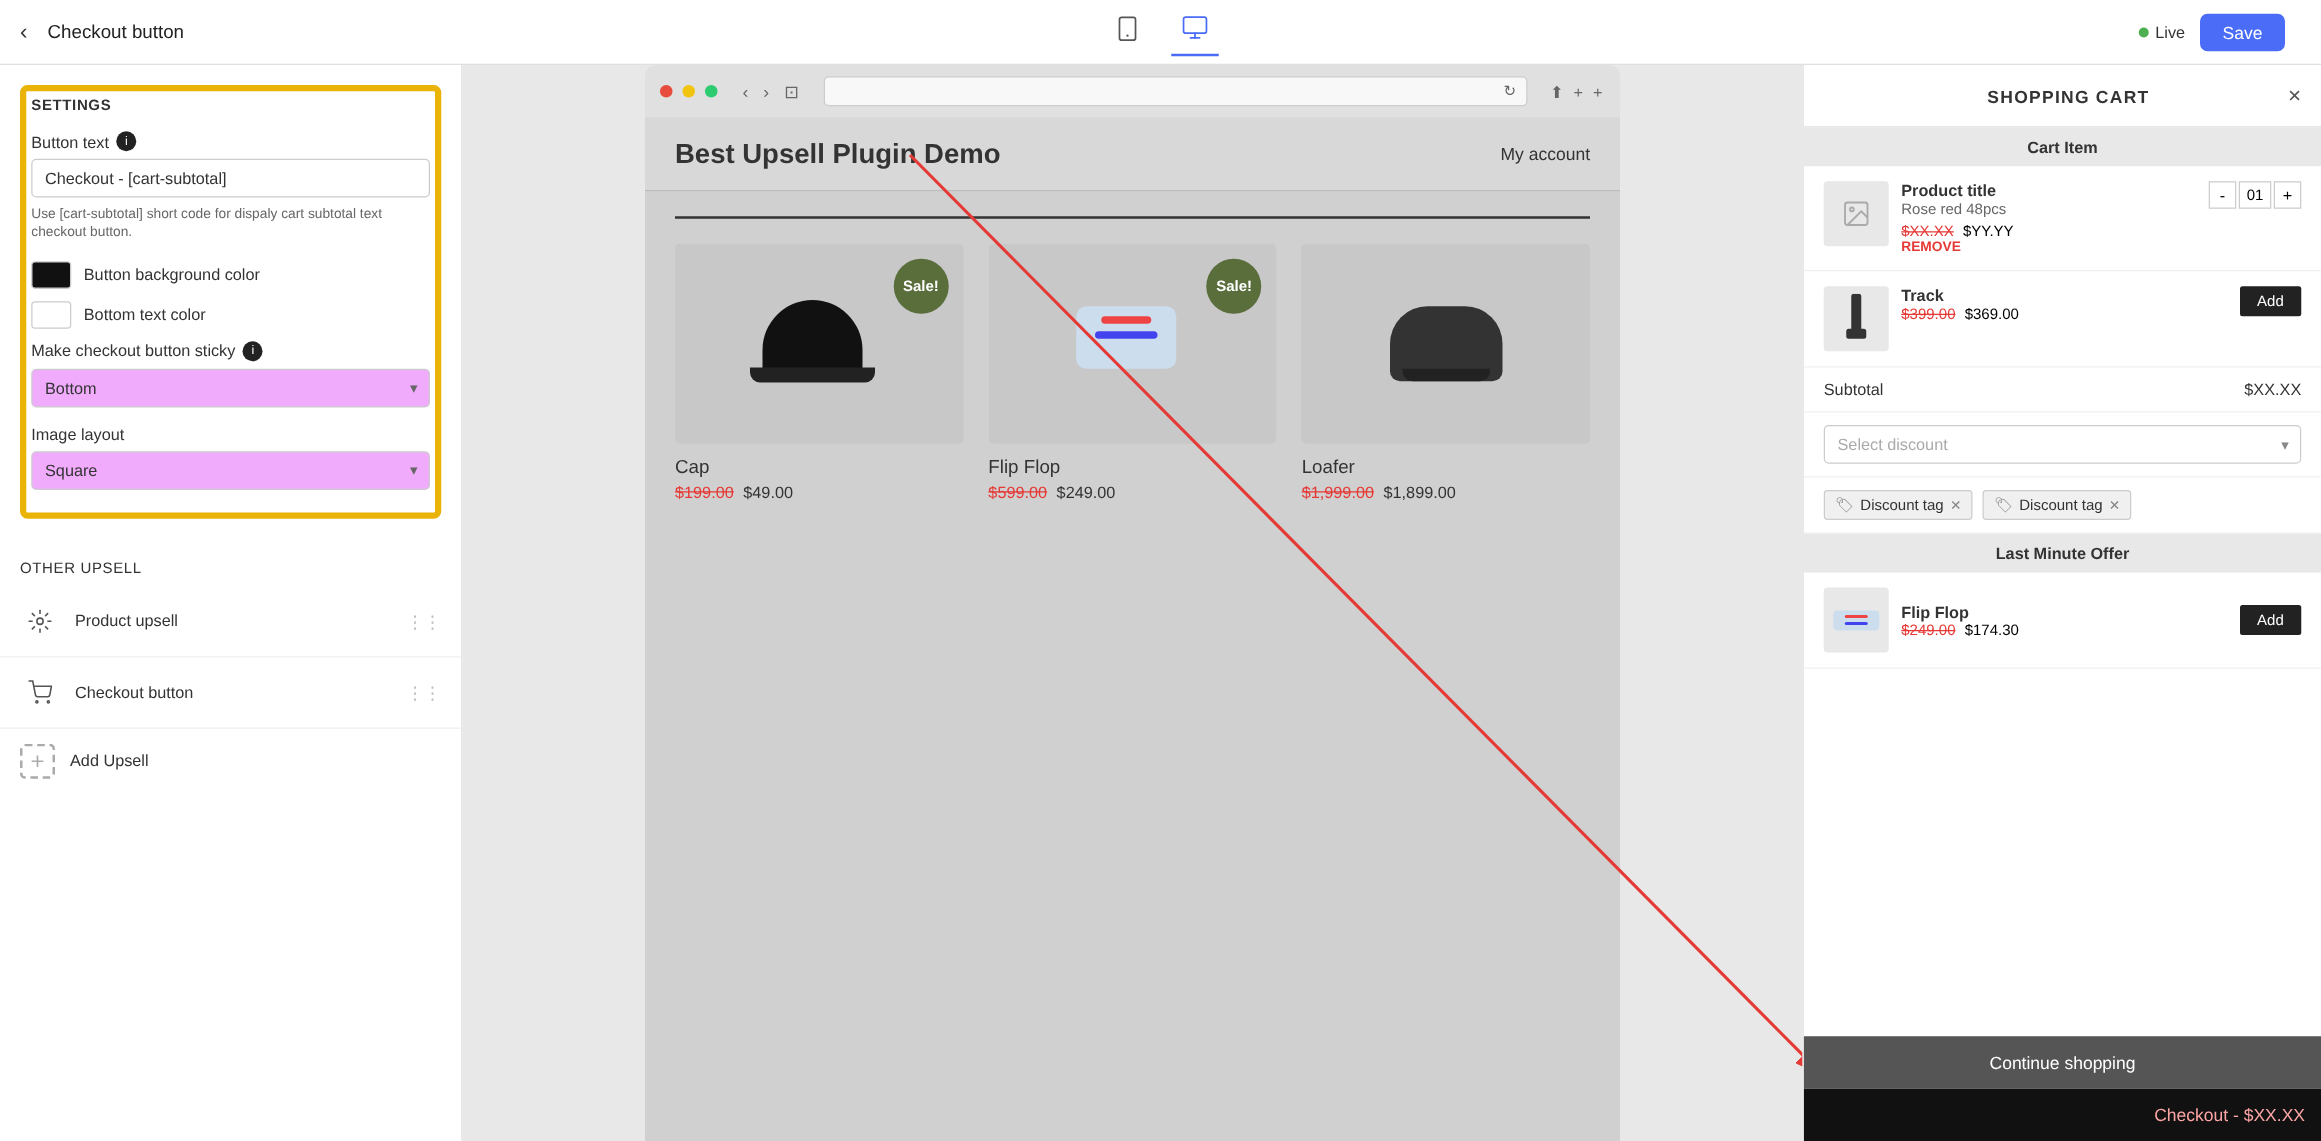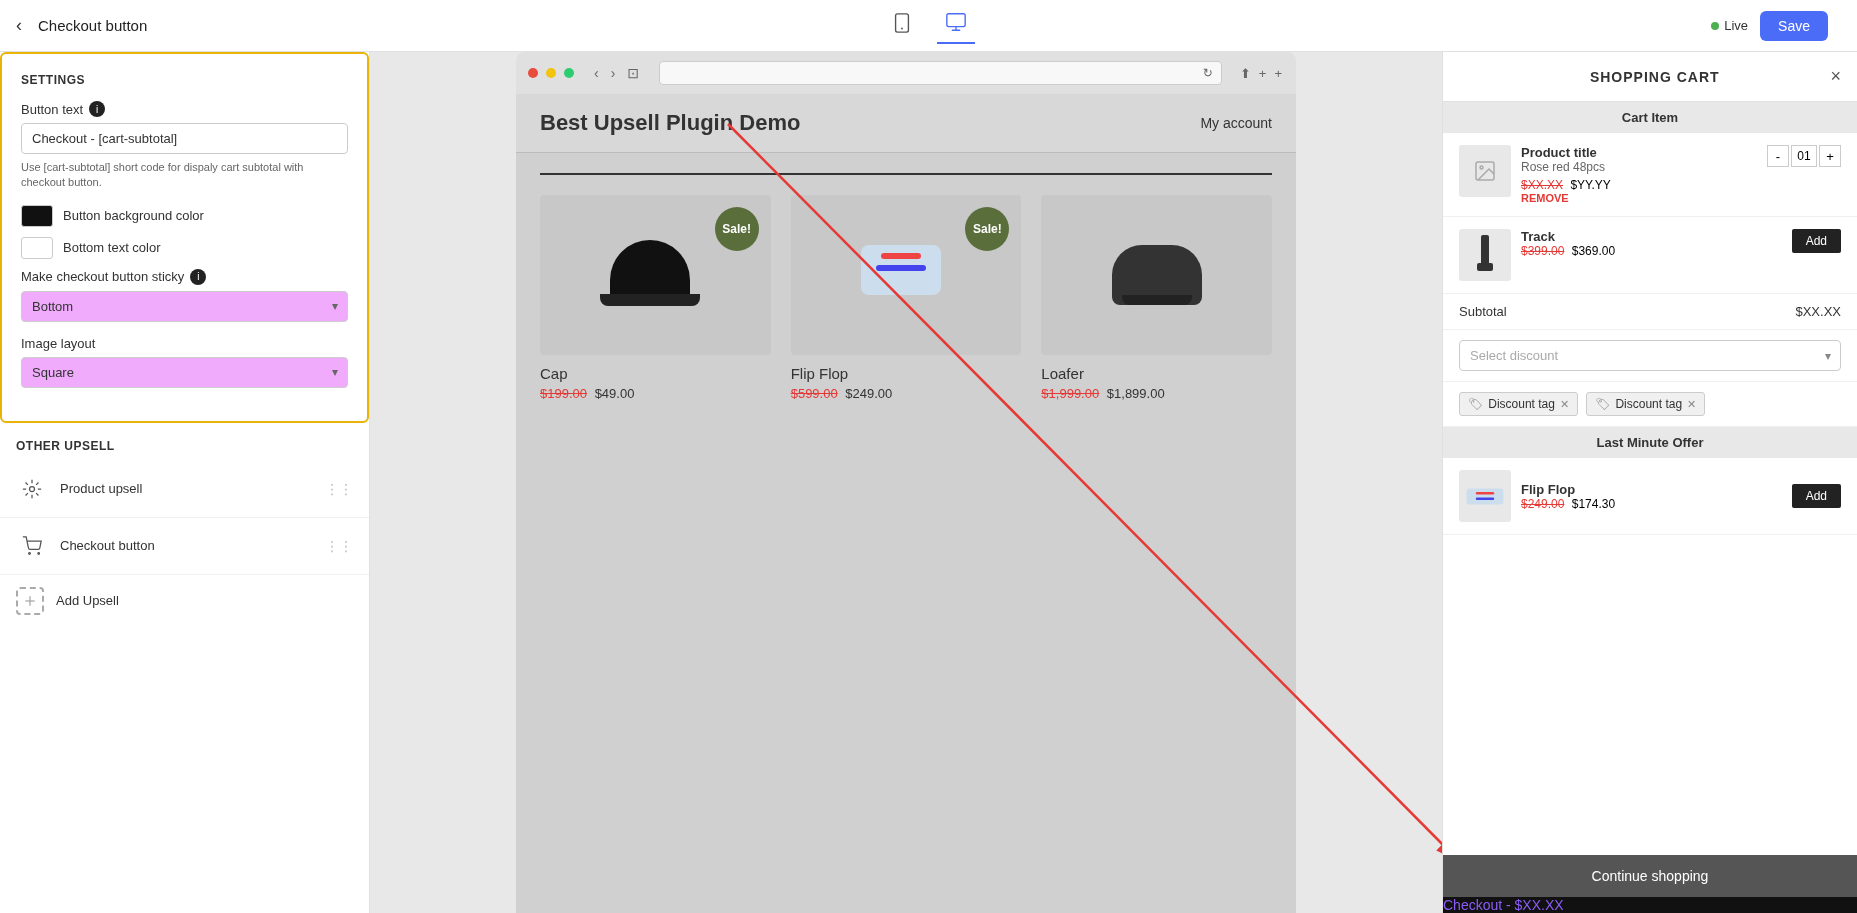--- a/index.html
+++ b/index.html
@@ -88,24 +88,24 @@
       width: 370px;
       background: #fff;
       border-right: 1px solid #e0e0e0;
       display: flex;
       flex-direction: column;
       overflow-y: auto;
       flex-shrink: 0;
     }
 
     .settings-section {
-      border: 2px solid #eab308;
+      border: 5px solid #eab308;
       border-radius: 6px;
-      margin: 0;
-      padding: 19px;
+      margin: 16px;
+      padding: 4px;
     }
     .settings-title {
       font-size: 12px;
       font-weight: 700;
       color: #333;
       letter-spacing: 0.5px;
       margin-bottom: 14px;
     }
 
     .field-label {
@@ -185,21 +185,21 @@
       right: 10px;
       top: 50%;
       transform: translateY(-50%);
       pointer-events: none;
       color: #666;
       font-size: 12px;
     }
 
     .other-upsell-title {
       font-size: 12px;
-      font-weight: 700;
+      font-weight: 400;
       color: #333;
       letter-spacing: 0.5px;
       padding: 16px 16px 8px;
     }
     .upsell-item {
       display: flex;
       align-items: center;
       padding: 12px 16px;
       border-bottom: 1px solid #f0f0f0;
       cursor: pointer;
@@ -674,25 +674,26 @@
       border: none;
       padding: 13px;
       font-size: 14px;
       cursor: pointer;
       text-align: center;
       display: block;
     }
     .checkout-btn {
       width: 100%;
       background: #111;
-      color: #8b5cf6;
+      color: #fca5a5;
       border: none;
+      padding: 13px;
       font-size: 14px;
       cursor: pointer;
-      text-align: left;
+      text-align: right;
       display: block;
     }
 
     
     .left-panel::-webkit-scrollbar { width: 6px; }
     .left-panel::-webkit-scrollbar-thumb { background: #ccc; border-radius: 3px; }
     .right-panel::-webkit-scrollbar { width: 6px; }
     .right-panel::-webkit-scrollbar-thumb { background: #ccc; border-radius: 3px; }
 
     
@@ -775,21 +776,21 @@
   <div class="left-panel">
     <div class="settings-section">
       <div class="settings-title">SETTINGS</div>
 
       <div class="field-row">
         <div class="field-label">
           <span>Button text</span>
           <span class="info-icon">i</span>
         </div>
         <input class="text-input" type="text" value="Checkout - [cart-subtotal]" style="">
-        <div class="hint-text">Use [cart-subtotal] short code for dispaly cart subtotal with checkout button.</div>
+        <div class="hint-text">Use [cart-subtotal] short code for dispaly cart subtotal text checkout button.</div>
       </div>
 
       <div class="color-row">
         <div class="color-swatch" style="background:#111;"></div>
         <span class="color-label">Button background color</span>
       </div>
 
       <div class="color-row">
         <div class="color-swatch" style="background:#fff;"></div>
         <span class="color-label">Bottom text color</span>

